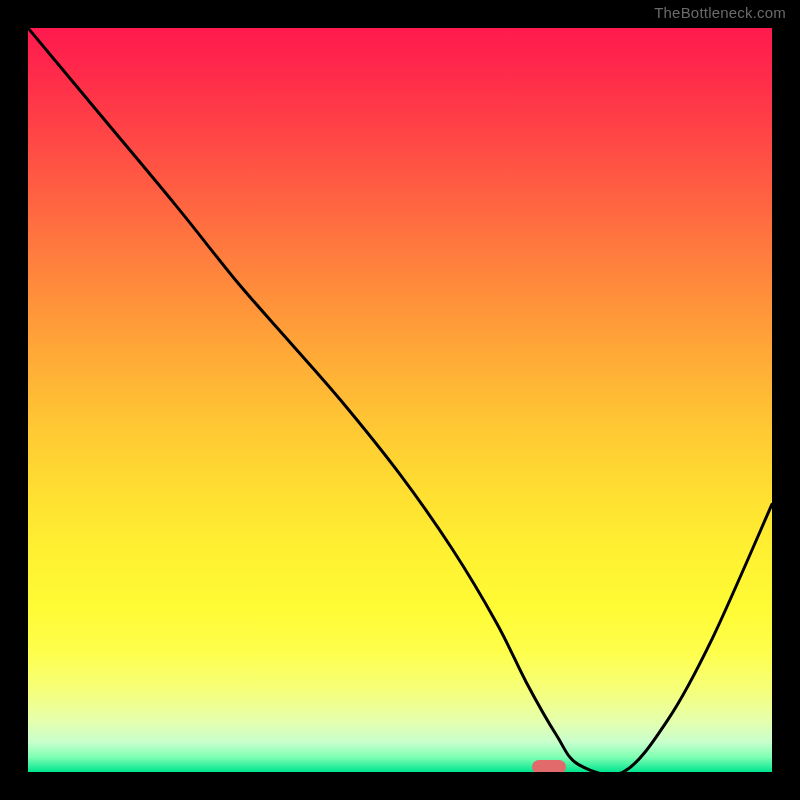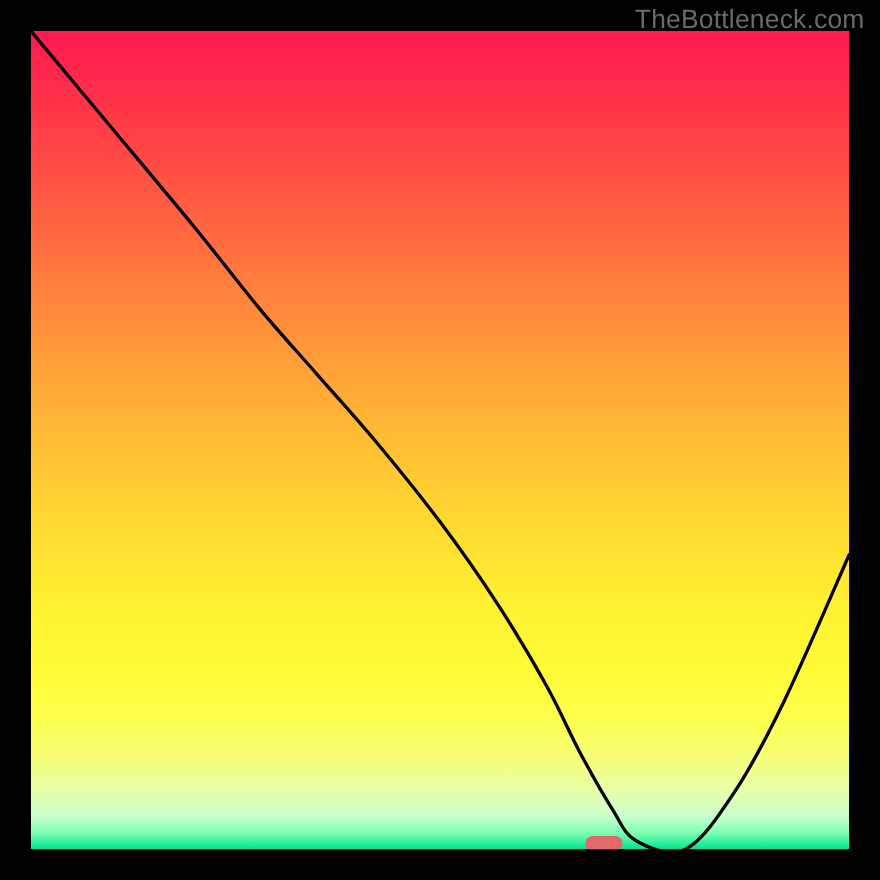--- a/index.html
+++ b/index.html
@@ -63,21 +63,21 @@
     height: 14px;
     border-radius: 8px;
     background: #e26a6a;
     transform: translate(-50%, -50%);
   }
   .watermark {
     position: absolute;
     top: 4px;
     right: 14px;
     color: #6a6a6a;
-    font-size: 24px;
+    font-size: 15px;
     font-weight: 500;
     letter-spacing: 0.2px;
   }
 </style>
 </head>
 <body>
 
 <div class="frame">
   <div class="watermark">TheBottleneck.com</div>
 

